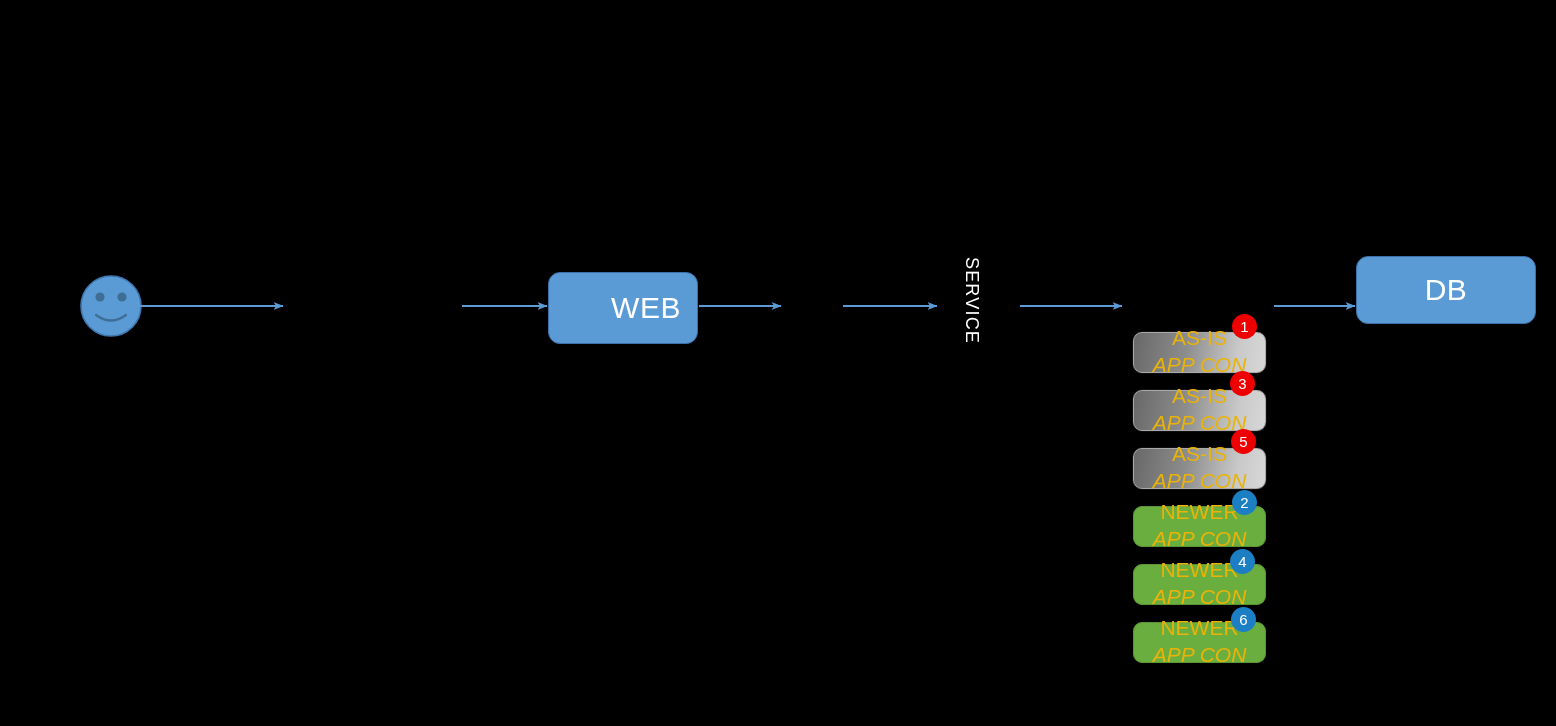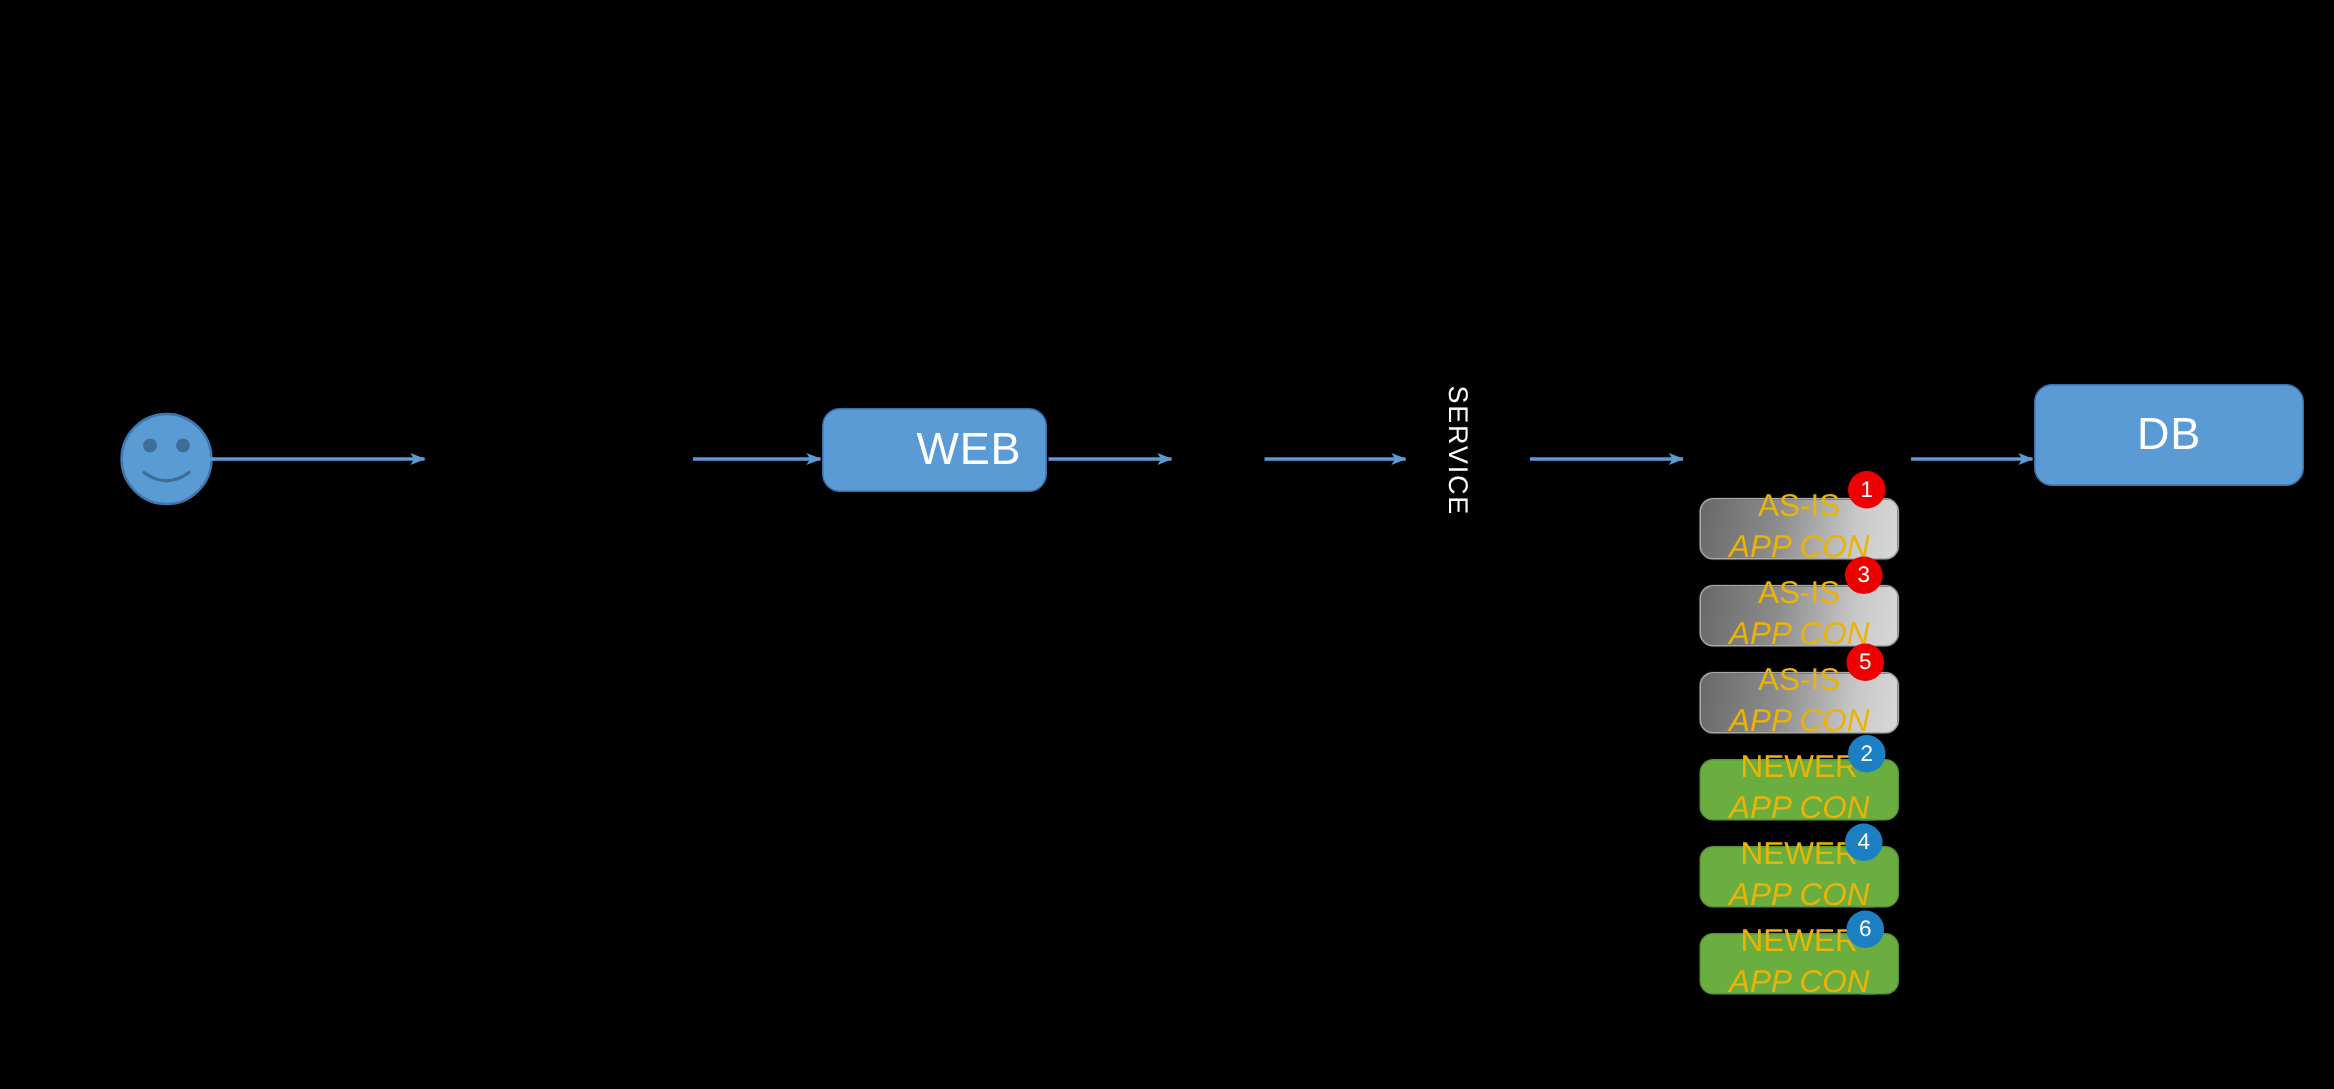--- a/index.html
+++ b/index.html
@@ -40,21 +40,21 @@
     text-align: center;
     white-space: nowrap;
   }
   .node-blue {
     background: #5B9BD5;
     border: 1.5px solid #3A6FA8;
     border-radius: 12px;
     font-size: 30px;
     letter-spacing: 0.5px;
   }
-  #node-web { left: 548px; top: 272px; width: 150px; height: 56px; padding-left: 46px; }
+  #node-web { left: 548px; top: 272px; width: 150px; height: 72px; padding-left: 46px; }
   #node-db  { left: 1356px; top: 256px; width: 180px; height: 68px; }
 
   
   #service-label {
     position: absolute;
     left: 972px;
     top: 300px;
     width: 0;
     height: 0;
     display: flex;

